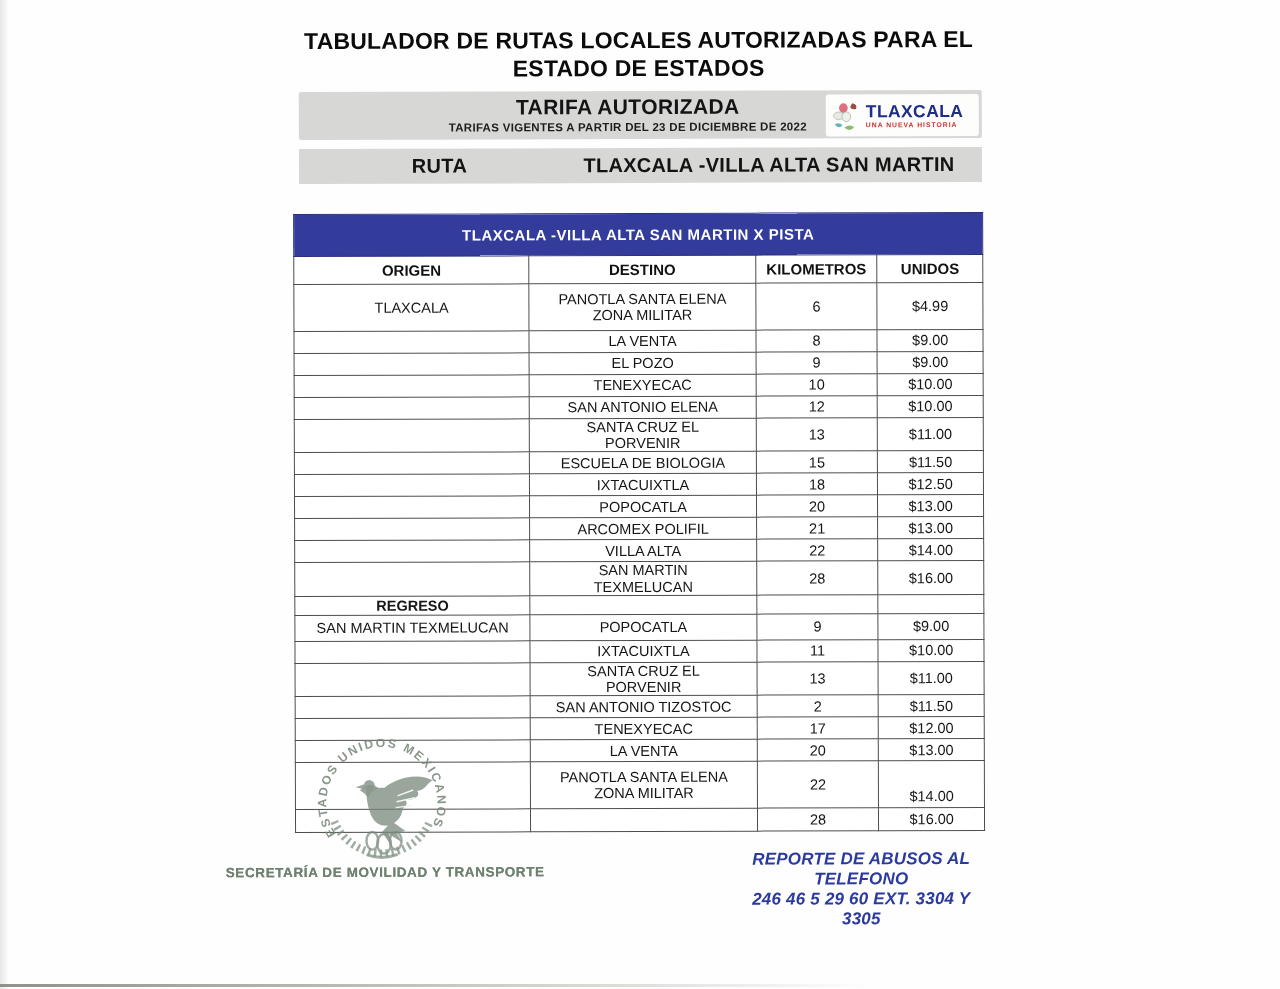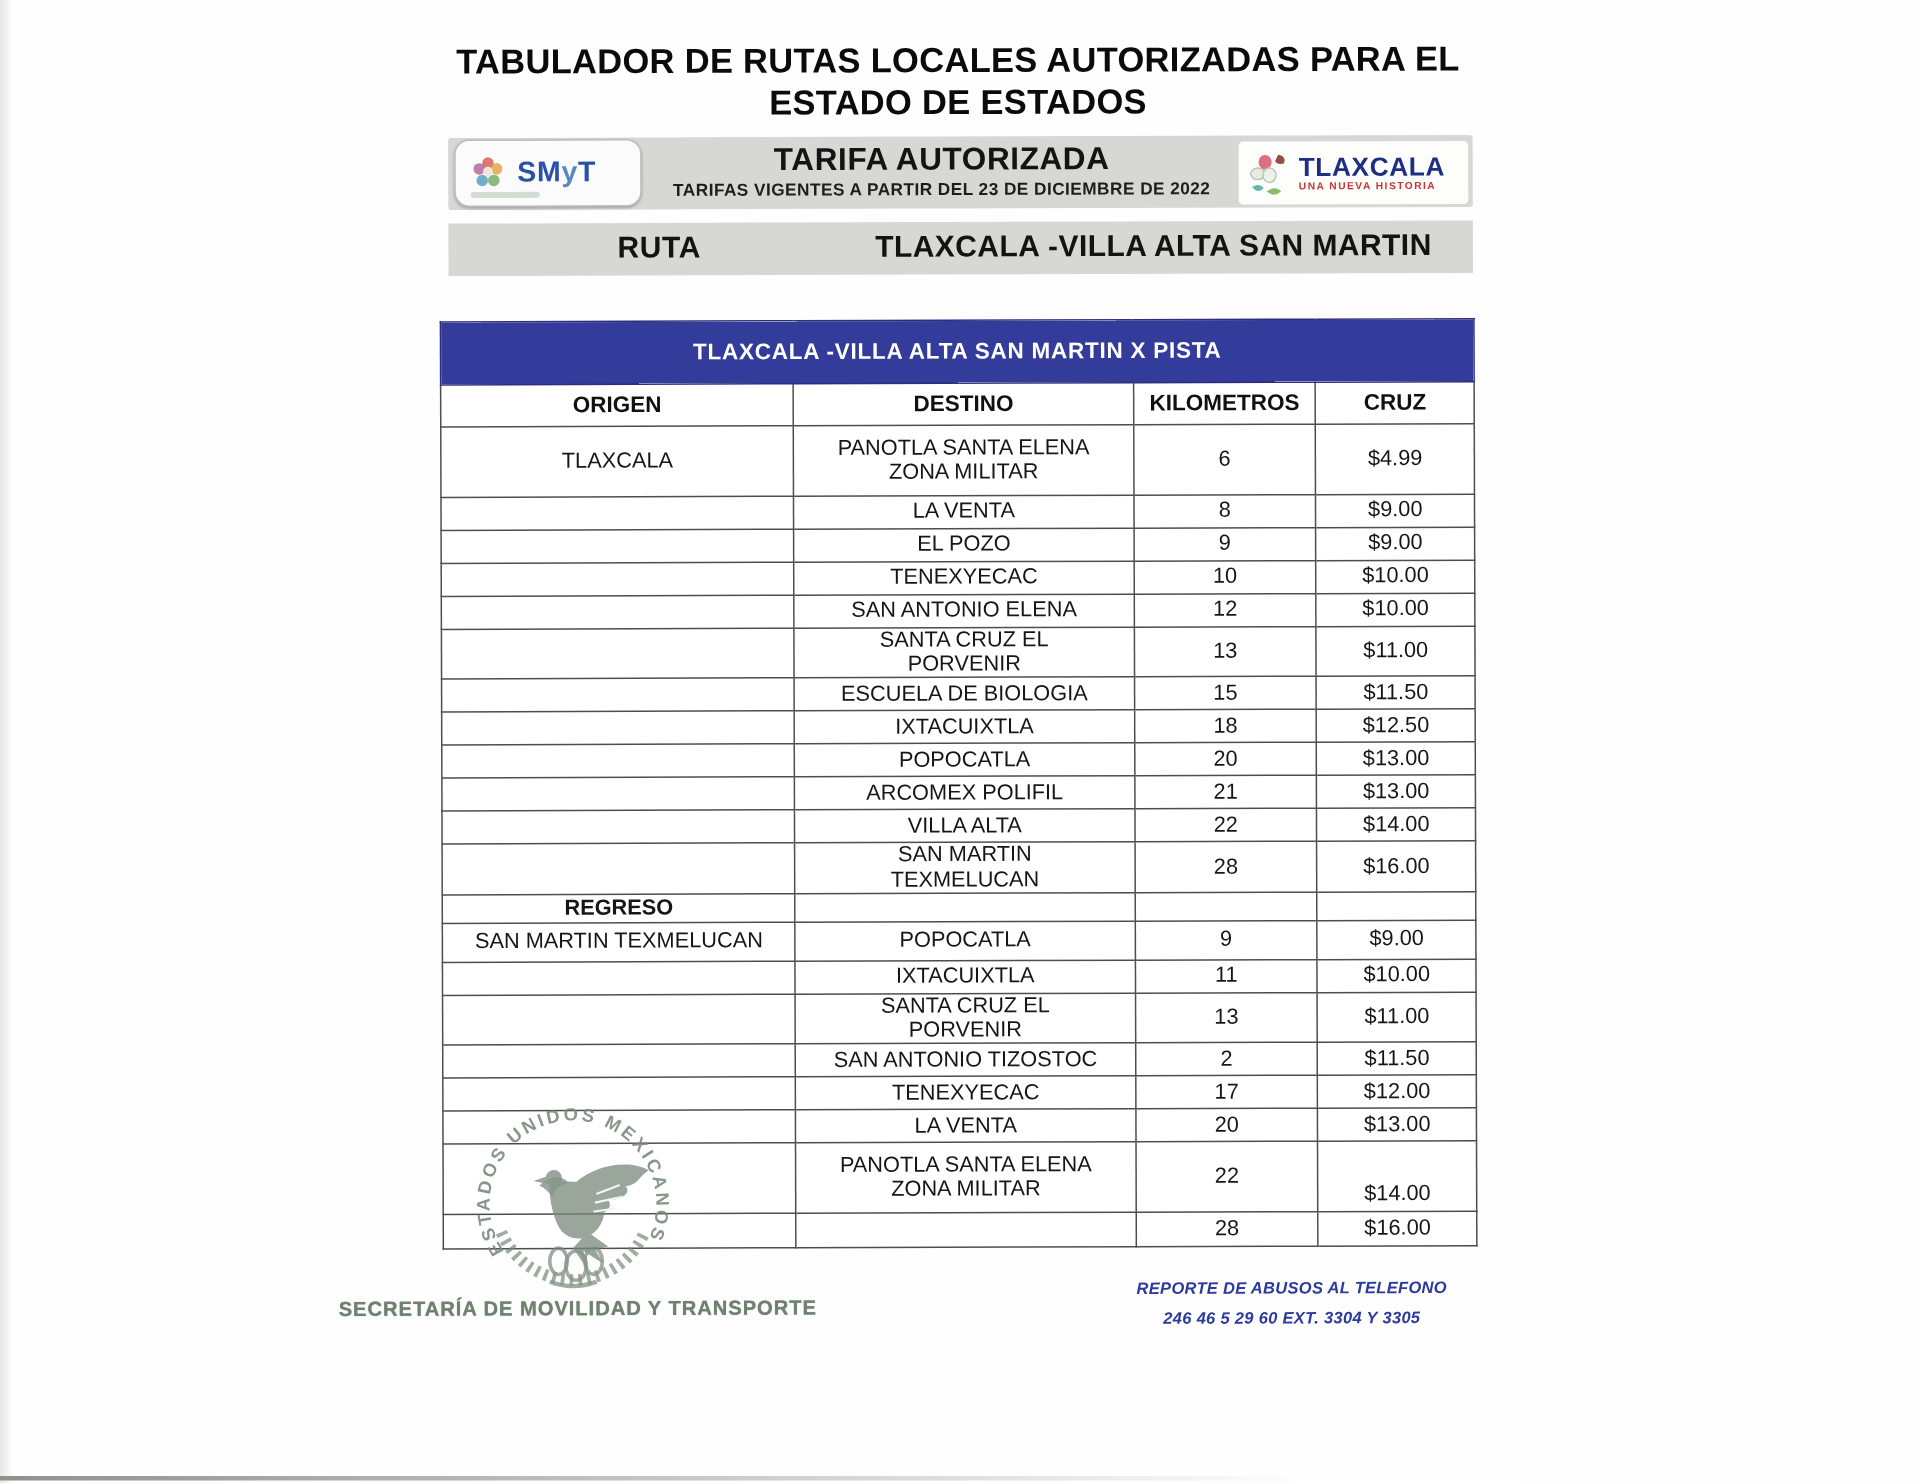--- a/index.html
+++ b/index.html
@@ -69,50 +69,38 @@
   td.destino-cell{padding:0 24px;}
 
   
   .seal-svg{position:absolute;left:303px;top:738px;width:156px;height:128px;opacity:.88;}
   .stamp-caption{position:absolute;left:384px;top:864px;transform:translateX(-50%);
     white-space:nowrap;font-size:13.5px;font-weight:bold;color:#6f826f;
     letter-spacing:.6px;text-shadow:0 0 .6px #6f826f;}
 
   
   .report-block{position:absolute;left:735px;top:850px;width:250px;text-align:center;
-    color:#2b3a9e;font-style:italic;font-weight:bold;font-size:11px;line-height:20px;
+    color:#2b3a9e;font-style:italic;font-weight:bold;font-size:17px;line-height:20px;
     letter-spacing:.2px;}
 </style>
 </head>
 <body>
 
 <div class="page">
   <div class="scan-edge-left"></div>
   <div class="scan-edge-bottom"></div>
 
   <div class="doc">
 
     <h1 class="doc-title">
       <span>TABULADOR DE RUTAS LOCALES AUTORIZADAS PARA EL</span><br>
       <span>ESTADO DE ESTADOS</span>
     </h1>
 
     <div class="header-band">
-      <div class="smyt-card">
-        <svg width="27" height="27" viewBox="0 0 28 28">
-          <circle cx="14" cy="7" r="4" fill="#d65a4e" opacity=".8"></circle>
-          <circle cx="20" cy="11" r="4" fill="#e0a23c" opacity=".8"></circle>
-          <circle cx="18" cy="19" r="4" fill="#6faa5d" opacity=".8"></circle>
-          <circle cx="10" cy="19" r="4" fill="#4f9bc0" opacity=".8"></circle>
-          <circle cx="8" cy="11" r="4" fill="#b45e9a" opacity=".8"></circle>
-          <circle cx="14" cy="13" r="3.4" fill="#efe8da"></circle>
-        </svg>
-        <span class="smyt-text"><span>SM</span><span class="y">y</span><span>T</span></span>
-        <span class="smyt-wm"></span>
-      </div>
       <div class="tarifa-center">
         <div class="tarifa-title">TARIFA AUTORIZADA</div>
         <div class="tarifa-sub">TARIFAS VIGENTES A PARTIR DEL 23 DE DICIEMBRE DE 2022</div>
       </div>
       <div class="tlax-card">
         <svg width="31" height="33" viewBox="0 0 32 34">
           <ellipse cx="13" cy="9" rx="4.5" ry="5" fill="#d8566a" opacity=".85"></ellipse>
           <path d="M22,4 q6,1 4,6 q-5,1 -6,-2 z" fill="#8a3b2c" opacity=".9"></path>
           <ellipse cx="8" cy="17" rx="5" ry="4" fill="#e8ebe4" stroke="#b9c4b4"></ellipse>
           <ellipse cx="16" cy="18" rx="4.5" ry="5" fill="#eef0ea" stroke="#b9c4b4"></ellipse>
@@ -139,21 +127,21 @@
           <col style="width:105px">
       </colgroup>
       <thead>
         <tr class="banner-row">
           <th colspan="4">TLAXCALA -VILLA ALTA SAN MARTIN X PISTA</th>
         </tr>
         <tr class="cols-row" id="cols-row">
             <th>ORIGEN</th>
             <th>DESTINO</th>
             <th>KILOMETROS</th>
-            <th>CRUZ</th>
+            <th>UNIDOS</th>
           </tr>
       </thead>
       <tbody id="table-body">
           <tr class="row-tall">
             <td class="origen-cell">TLAXCALA</td>
             <td class="destino-cell">PANOTLA  SANTA ELENA ZONA MILITAR</td>
             <td class="km-cell">6</td>
             <td class="costo-cell">$4.99</td>
           </tr>
           <tr class="row-normal">

